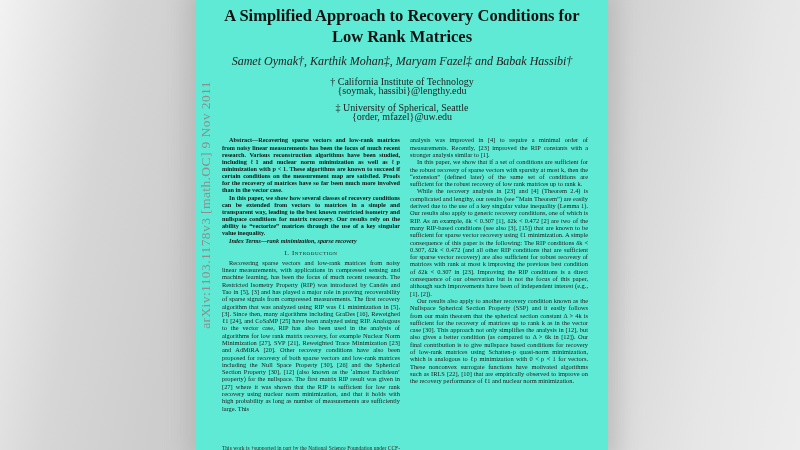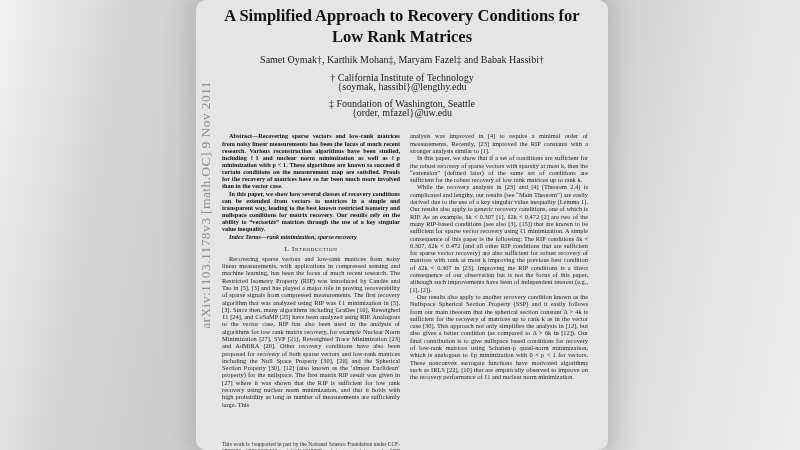--- a/index.html
+++ b/index.html
@@ -7,25 +7,24 @@
   body {
     font-family: "Liberation Serif", serif;
     background: linear-gradient(100deg, #f2f2f2 0%, #d6d6d6 14%, #cdcdcd 26%, #d3d3d3 72%, #e6e6e6 88%, #ededed 100%);
     position: relative;
   }
   .backdrop { position: absolute; inset: 0; }
   .paper-page {
     position: absolute;
     left: 196px; top: 0;
     width: 412px; height: 450px;
-    background: #e5e5e5;
+    background: #5eead4;
     box-shadow: 0 0 20px 10px rgba(160,160,160,0.45);
     color: #1c1c1c;
     overflow: hidden;
-    border-radius: 10px;
   }
   .arxiv-stamp {
     position: absolute;
     left: 206px; top: 205px;
     transform: translate(-50%,-50%) rotate(-90deg);
     white-space: nowrap;
     font-family: "Liberation Serif", serif;
     font-size: 13.5px;
     color: #8e8e8e;
     letter-spacing: 0.4px;
@@ -35,22 +34,23 @@
     margin: 6px auto 0;
     max-width: 372px;
     text-align: center;
     font-size: 16.5px;
     line-height: 20.5px;
     color: #111;
   }
   .authors-line {
     margin-top: 7px;
     text-align: center;
-    font-size: 10px;
+    font-size: 12px;
     color: #222;
+    font-style: italic;
   }
   .affiliation { margin-top: 9px; text-align: center; font-size: 10px; line-height: 8.6px; color: #222; }
   .columns {
     display: flex;
     gap: 10px;
     padding: 0 16px 0 26px;
     margin-top: 15px;
     height: 332px;
     overflow: hidden;
   }
@@ -98,21 +98,21 @@
   <h1 class="paper-title">A Simplified Approach to Recovery Conditions for Low Rank Matrices</h1>
 
   <div class="authors-line">Samet Oymak†, Karthik Mohan‡, Maryam Fazel‡ and Babak Hassibi†</div>
 
   <div class="affiliation">
     <div>† California Institute of Technology</div>
     <div>{soymak, hassibi}@lengthy.edu</div>
   </div>
 
   <div class="affiliation">
-    <div>‡ Foundation of Washington, Seattle</div>
+    <div>‡ University of Spherical, Seattle</div>
     <div>{order, mfazel}@uw.edu</div>
   </div>
 
   <div class="columns">
 
     <div class="col">
       <div class="abstract">
           <p class="para">Abstract—Recovering sparse vectors and low-rank matrices from noisy linear measurements has been the focus of much recent research. Various reconstruction algorithms have been studied, including ℓ1 and nuclear norm minimization as well as ℓp minimization with p &lt; 1. These algorithms are known to succeed if certain conditions on the measurement map are satisfied. Proofs for the recovery of matrices have so far been much more involved than in the vector case.</p>
           <p class="para">In this paper, we show how several classes of recovery conditions can be extended from vectors to matrices in a simple and transparent way, leading to the best known restricted isometry and nullspace conditions for matrix recovery. Our results rely on the ability to “vectorize” matrices through the use of a key singular value inequality.</p>
         </div>

